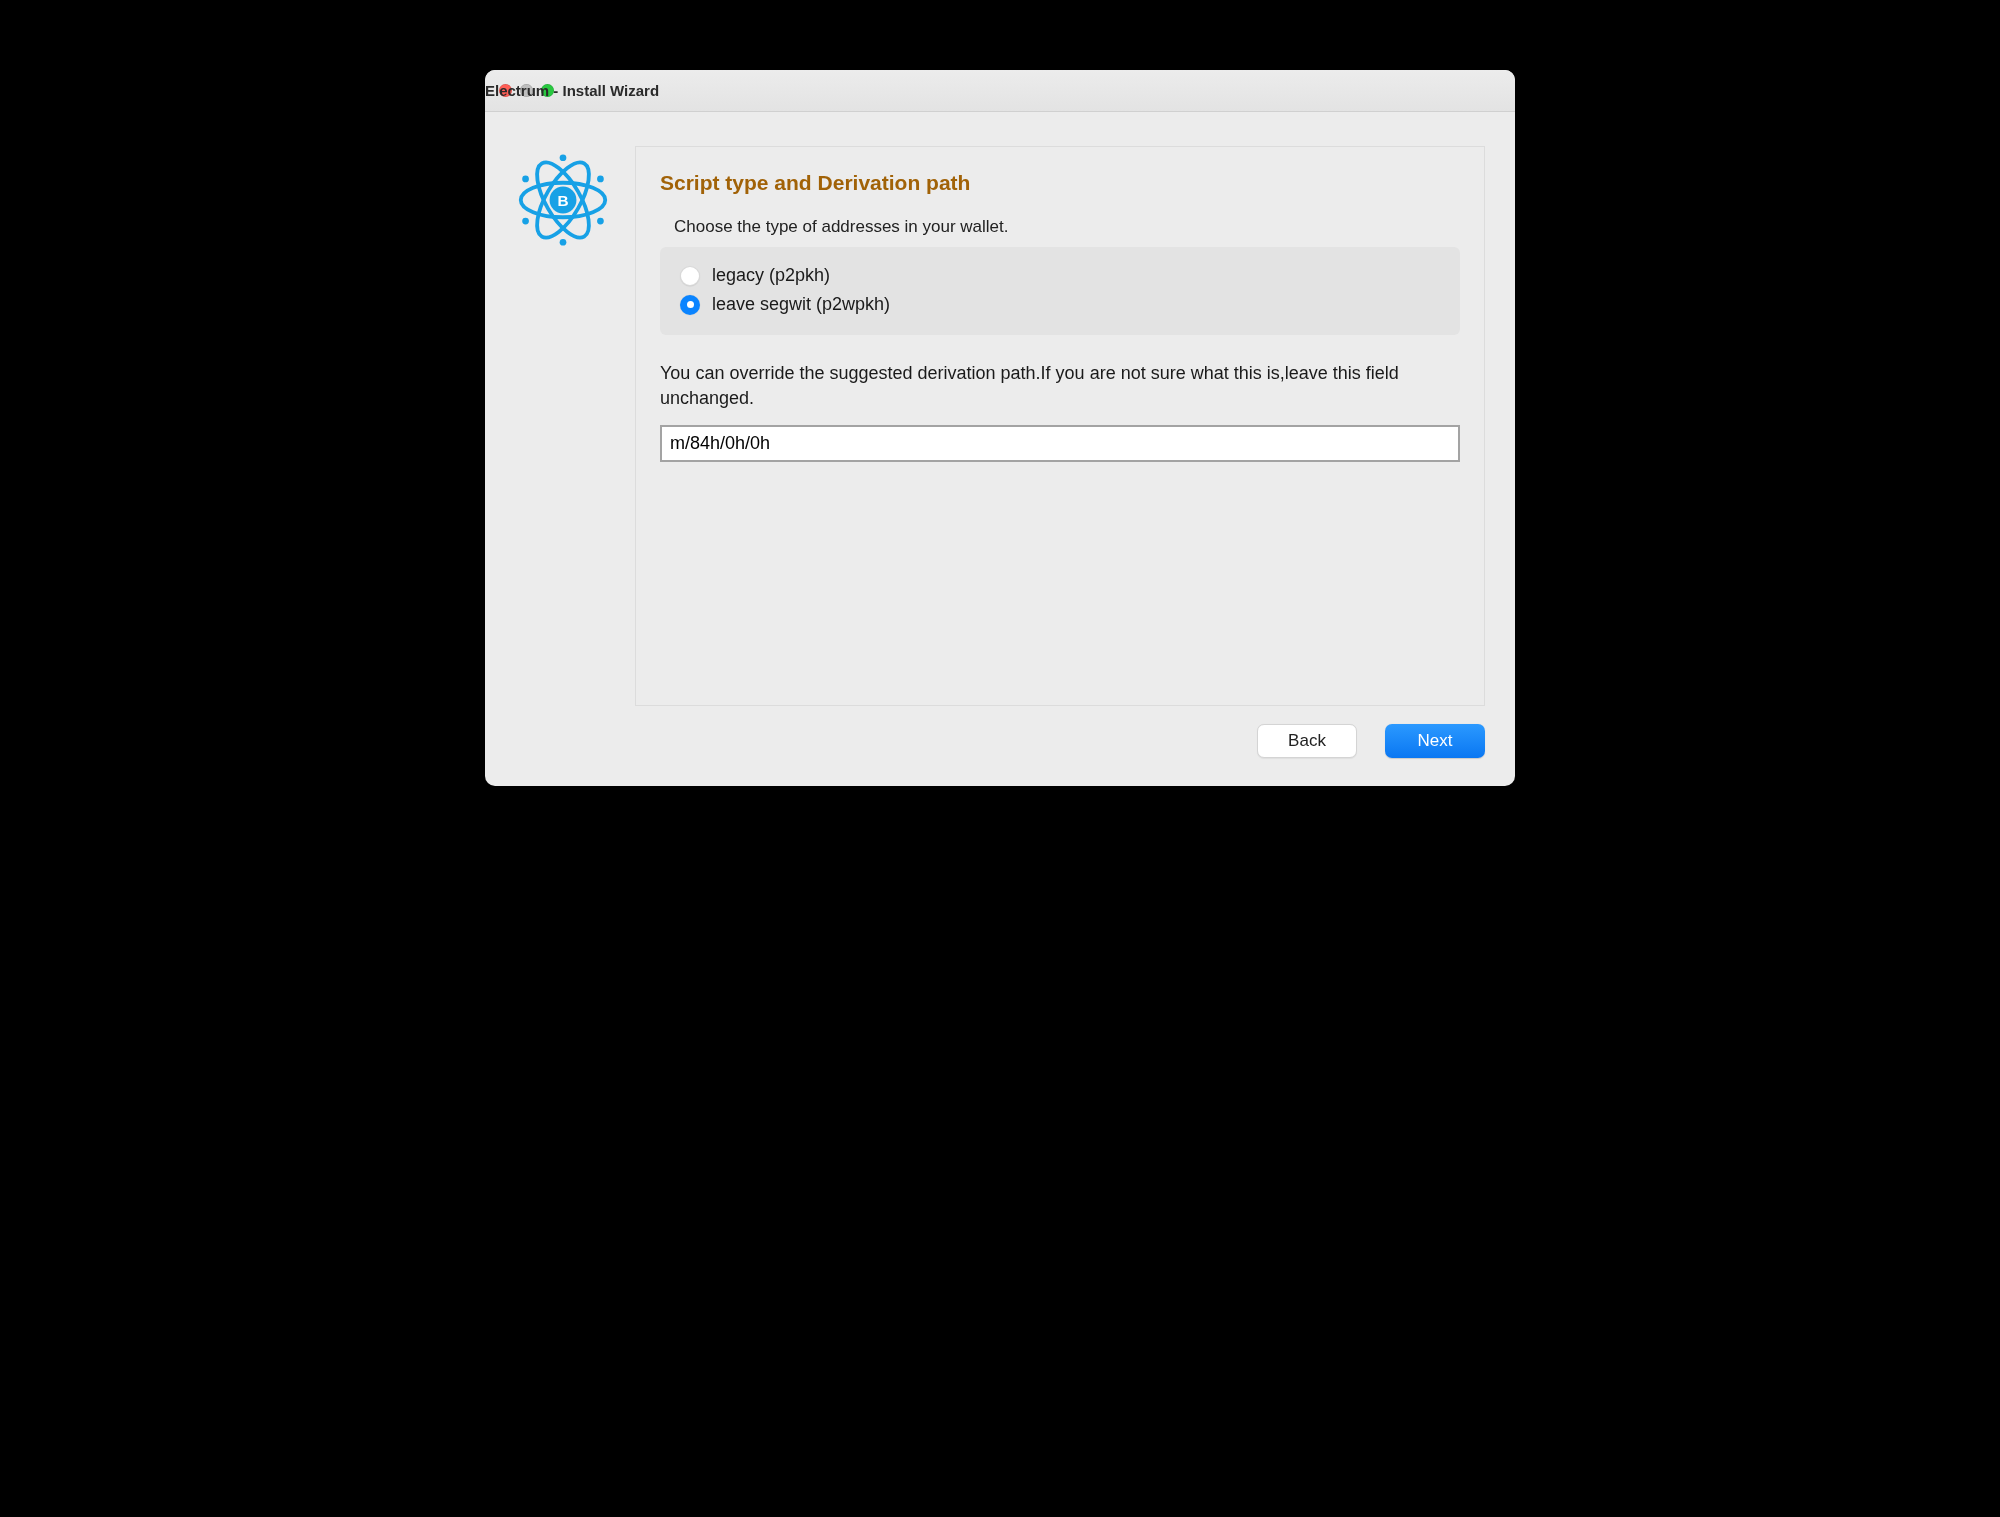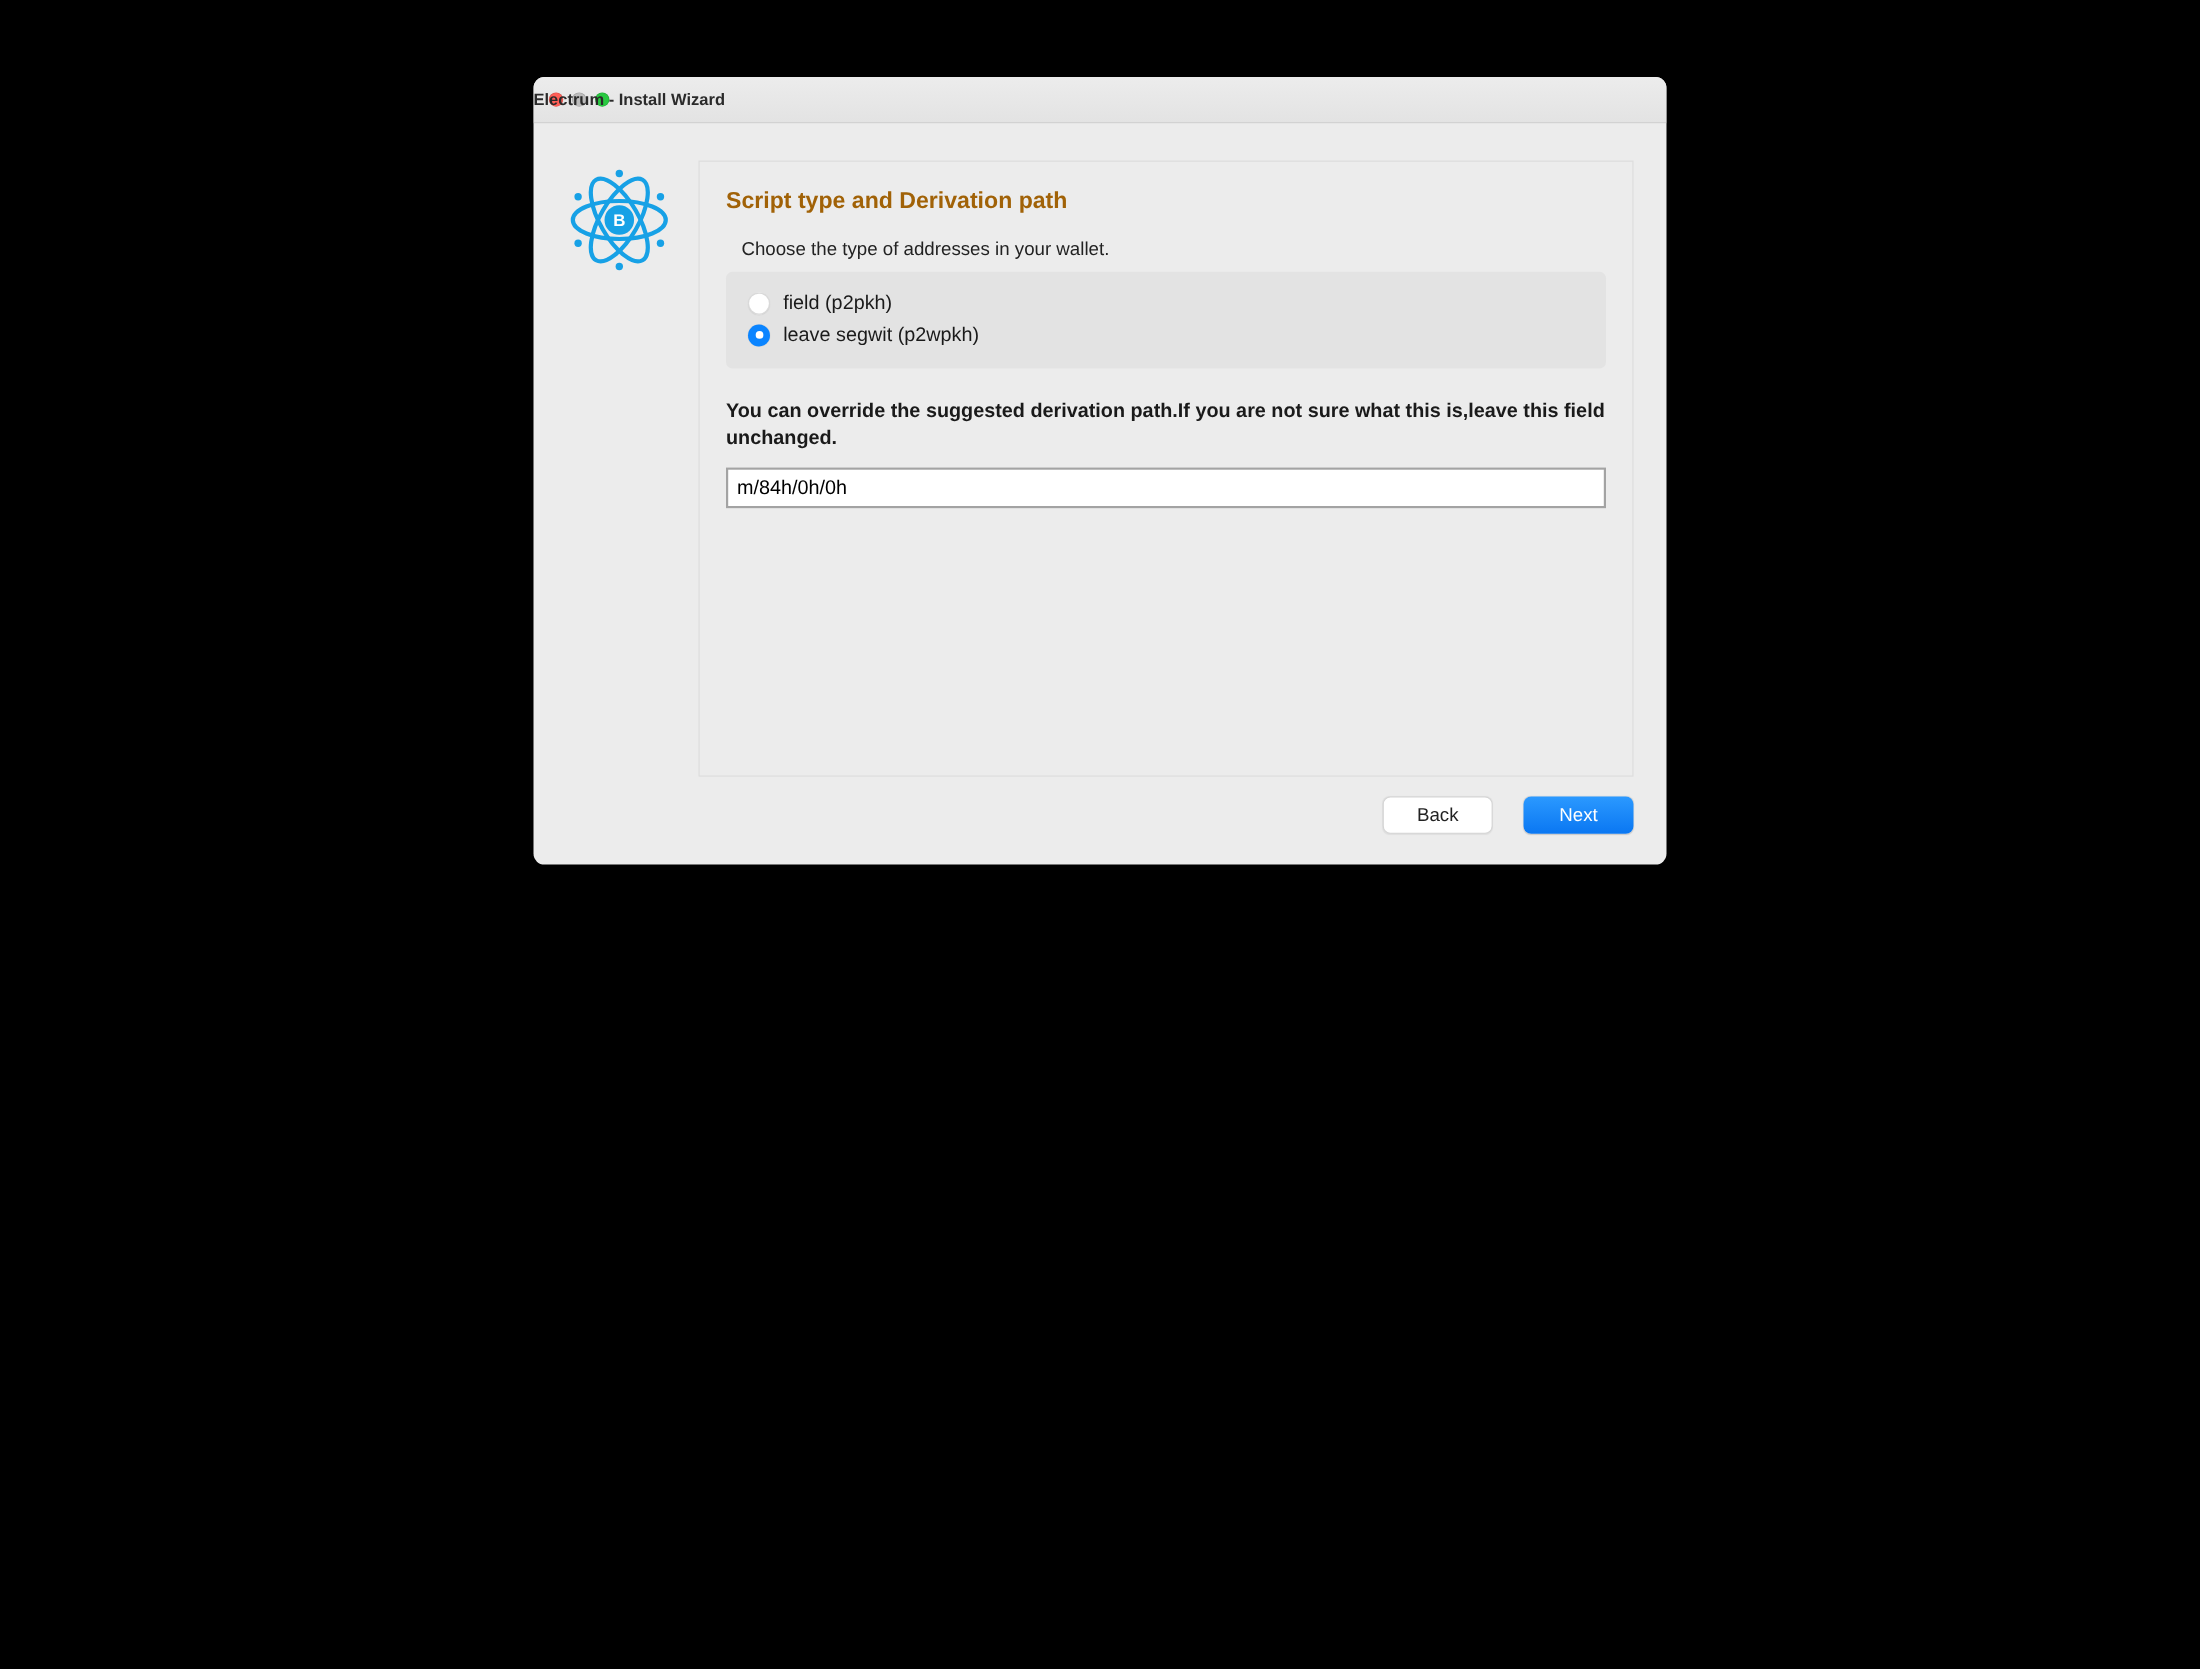--- a/index.html
+++ b/index.html
@@ -91,21 +91,20 @@
     background: #0a84ff;
     box-shadow: 0 0 0 .5px rgba(0,0,0,.05);
   }
   .radio-circle.selected::after {
     content: ""; width: 7px; height: 7px; border-radius: 50%; background: #fff;
   }
   .radio-label { font-size: 18px; color: #1a1a1a; }
   .override-text {
     font-size: 18px; color: #1a1a1a; line-height: 1.4;
     margin-bottom: 14px;
-    font-weight: bold;
   }
   .path-input {
     width: 100%;
     font-size: 18px;
     font-family: inherit;
     padding: 6px 8px;
     border: 2px solid #a3a3a3;
     background: #fff;
     outline: none;
   }
@@ -173,21 +172,21 @@
     </div>
 
     <div class="content-panel">
       <div class="section-title">Script type and Derivation path</div>
 
       <div class="prompt">Choose the type of addresses in your wallet.</div>
 
       <div class="radio-box">
         <div class="radio-row">
           <div class="radio-circle"></div>
-          <span class="radio-label">field (p2pkh)</span>
+          <span class="radio-label">legacy (p2pkh)</span>
         </div>
         <div class="radio-row">
           <div class="radio-circle selected"></div>
           <span class="radio-label">leave segwit (p2wpkh)</span>
         </div>
       </div>
 
       <div class="override-text">You can override the suggested derivation path.If you are not sure what this is,leave this field unchanged.</div>
 
       <input class="path-input" type="text" value="m/84h/0h/0h" style="">

